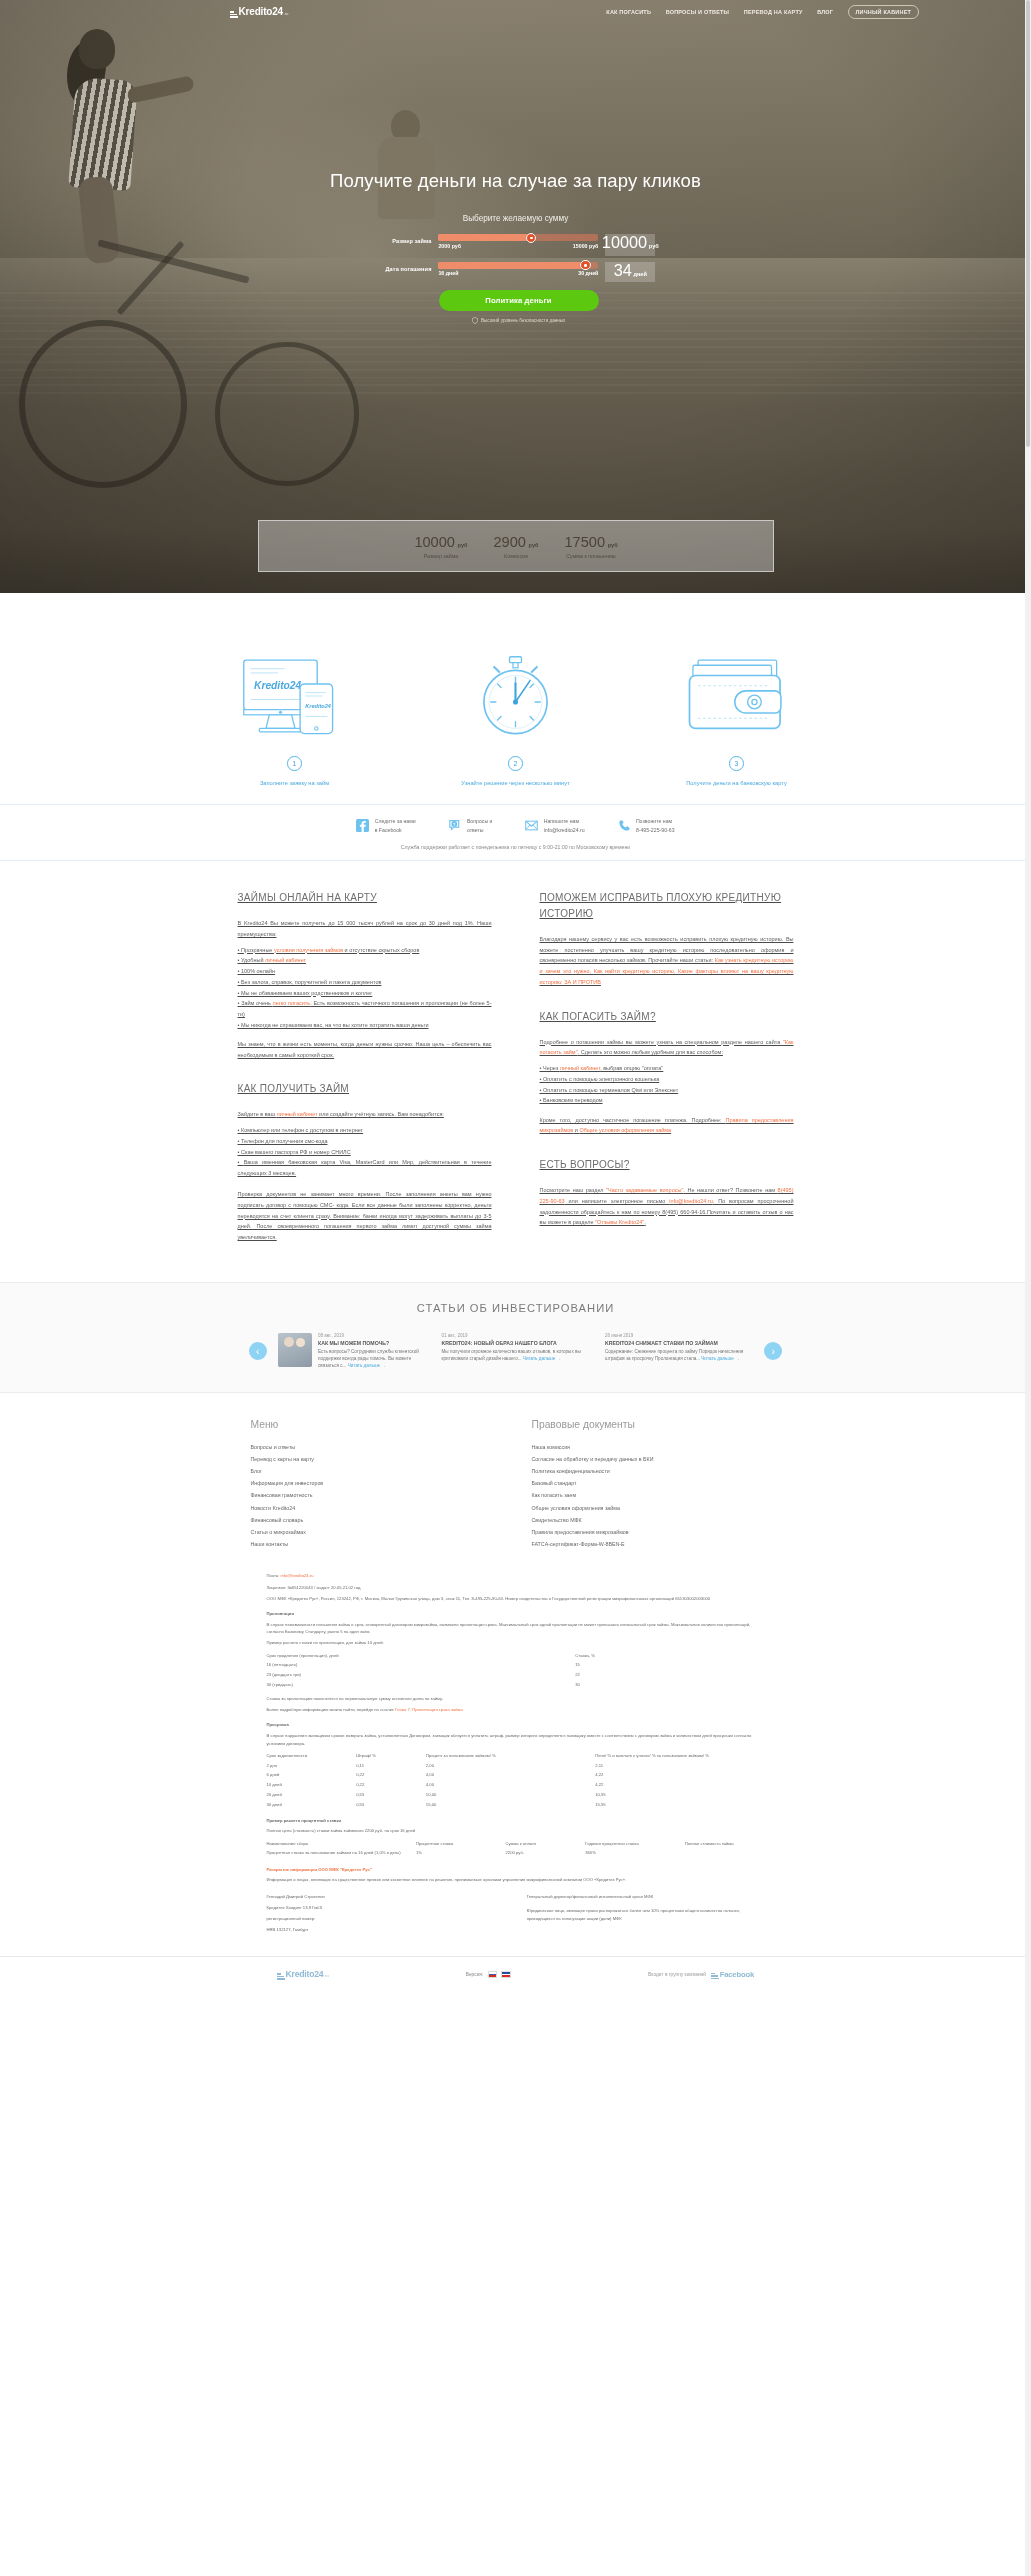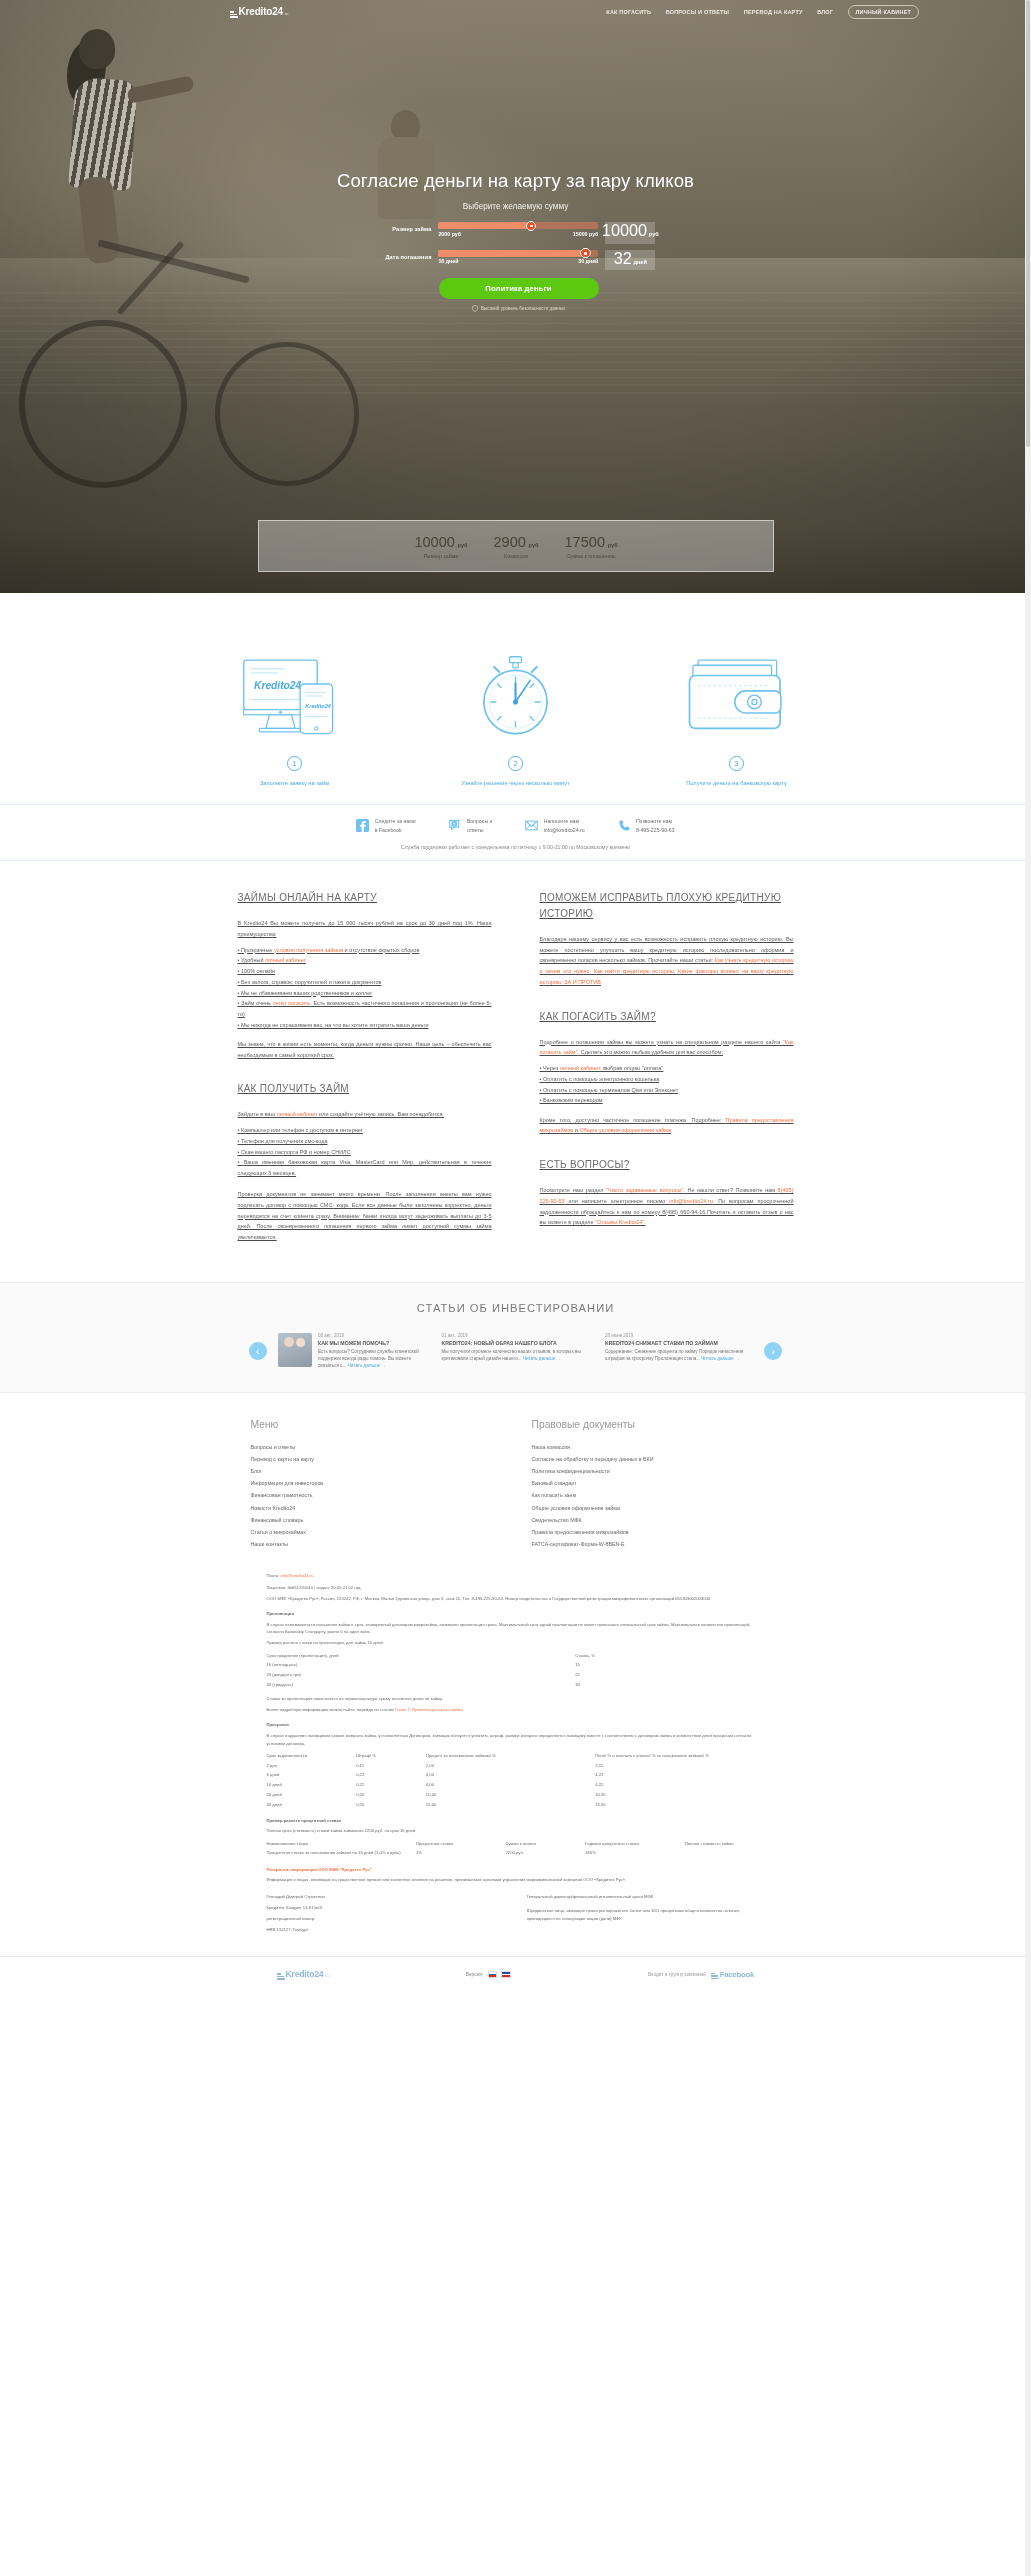--- a/index.html
+++ b/index.html
@@ -69,21 +69,21 @@
   .logo .bars i { position:absolute; left:0; height:1.4px; background:#fff; display:block; }
   .logo .bars i:nth-child(1){ top:1.7px; width:4.3px; }
   .logo .bars i:nth-child(2){ top:4.3px; width:6.9px; }
   .logo .bars i:nth-child(3){ top:6.9px; width:7.7px; }
   .logo .sup { font-size:4.3px; font-weight:normal; margin-left:0.9px; margin-bottom:1.3px; opacity:.8; }
   .navlinks { margin-left:auto; margin-right:112px; display:flex; align-items:center; gap:14.6px; }
   .navlinks a { color:#f0ece4; font-size:5.5px; font-weight:bold; letter-spacing:0.2px; text-transform:uppercase; }
   .navlinks a.cab { border:0.9px solid #cfc7b4; border-radius:7.7px; padding:3px 6.9px; }
 
   .hero-title { text-align:center; color:#fff; font-size:18.5px; font-weight:normal; margin-top:151px; letter-spacing:0.1px; }
-  .hero-sub { text-align:center; color:#f2efe9; font-size:8.2px; margin-top:10px; }
+  .hero-sub { text-align:center; color:#f2efe9; font-size:8.2px; margin-top:22px; }
 
   
   .calc { position:relative; width:284px; margin:11.2px auto 0; }
   .calc-row { display:flex; align-items:flex-start; margin-bottom:5.2px; }
   .calc-label { width:58px; text-align:right; color:#fff; font-size:5.6px; font-weight:bold; padding-top:4.3px; letter-spacing:0.1px; }
   .slider-wrap { width:160px; margin-left:6.9px; position:relative; }
   .track { position:relative; height:6.9px; background:rgba(228,120,90,.55); border-radius:1.7px; }
   .fill { position:absolute; left:0; top:0; bottom:0; background:#ef8d6b; border-radius:1.7px; }
   .knob { position:absolute; top:-1.7px; width:10.3px; height:10.3px; border-radius:50%; background:#e2522a; border:1.7px solid #fff; box-shadow:0 0 0 0.4px rgba(0,0,0,.12); }
   .knob::after { content:""; position:absolute; left:3px; top:3px; width:2.6px; height:2.6px; border-radius:50%; background:#fff; }
@@ -218,21 +218,21 @@
       </a>
       <nav class="navlinks">
         <a>КАК ПОГАСИТЬ</a>
         <a>ВОПРОСЫ И ОТВЕТЫ</a>
         <a>ПЕРЕВОД НА КАРТУ</a>
         <a>БЛОГ</a>
         <a class="cab">ЛИЧНЫЙ КАБИНЕТ</a>
       </nav>
     </div>
 
-    <h1 class="hero-title">Согласие деньги на карту за пару кликов</h1>
+    <h1 class="hero-title">Получите деньги на случае за пару кликов</h1>
     <div class="hero-sub">Выберите желаемую сумму</div>
 
     <div class="calc">
       <div class="calc-row">
         <div class="calc-label">Размер займа</div>
         <div class="slider-wrap">
           <div class="track">
             <div class="fill" id="amtFill" style="width: 58%;"></div>
             <div class="knob" id="amtKnob" style="left: calc(58% - 5.2px);"></div>
           </div>
@@ -253,21 +253,21 @@
           <div class="track">
             <div class="fill" id="trmFill" style="width: 92%;"></div>
             <div class="knob" id="trmKnob" style="left: calc(92% - 5.2px);"></div>
           </div>
           <div class="minmax">
             <span>16 дней</span>
             <span>30 дней</span>
           </div>
         </div>
         <div class="readout days">
-          <span class="num">32</span>
+          <span class="num">34</span>
           <span class="unit">дней</span>
         </div>
       </div>
 
       <button class="btn-get">Политика деньги</button>
 
       <div class="secure">
         <svg class="shield" viewBox="0 0 14 16">
           <path d="M7 1 L13 3.4 V8 C13 11.6 10.4 14 7 15.2 C3.6 14 1 11.6 1 8 V3.4 Z" fill="none" stroke="#ded9cf" stroke-width="1.4"></path>
         </svg>

